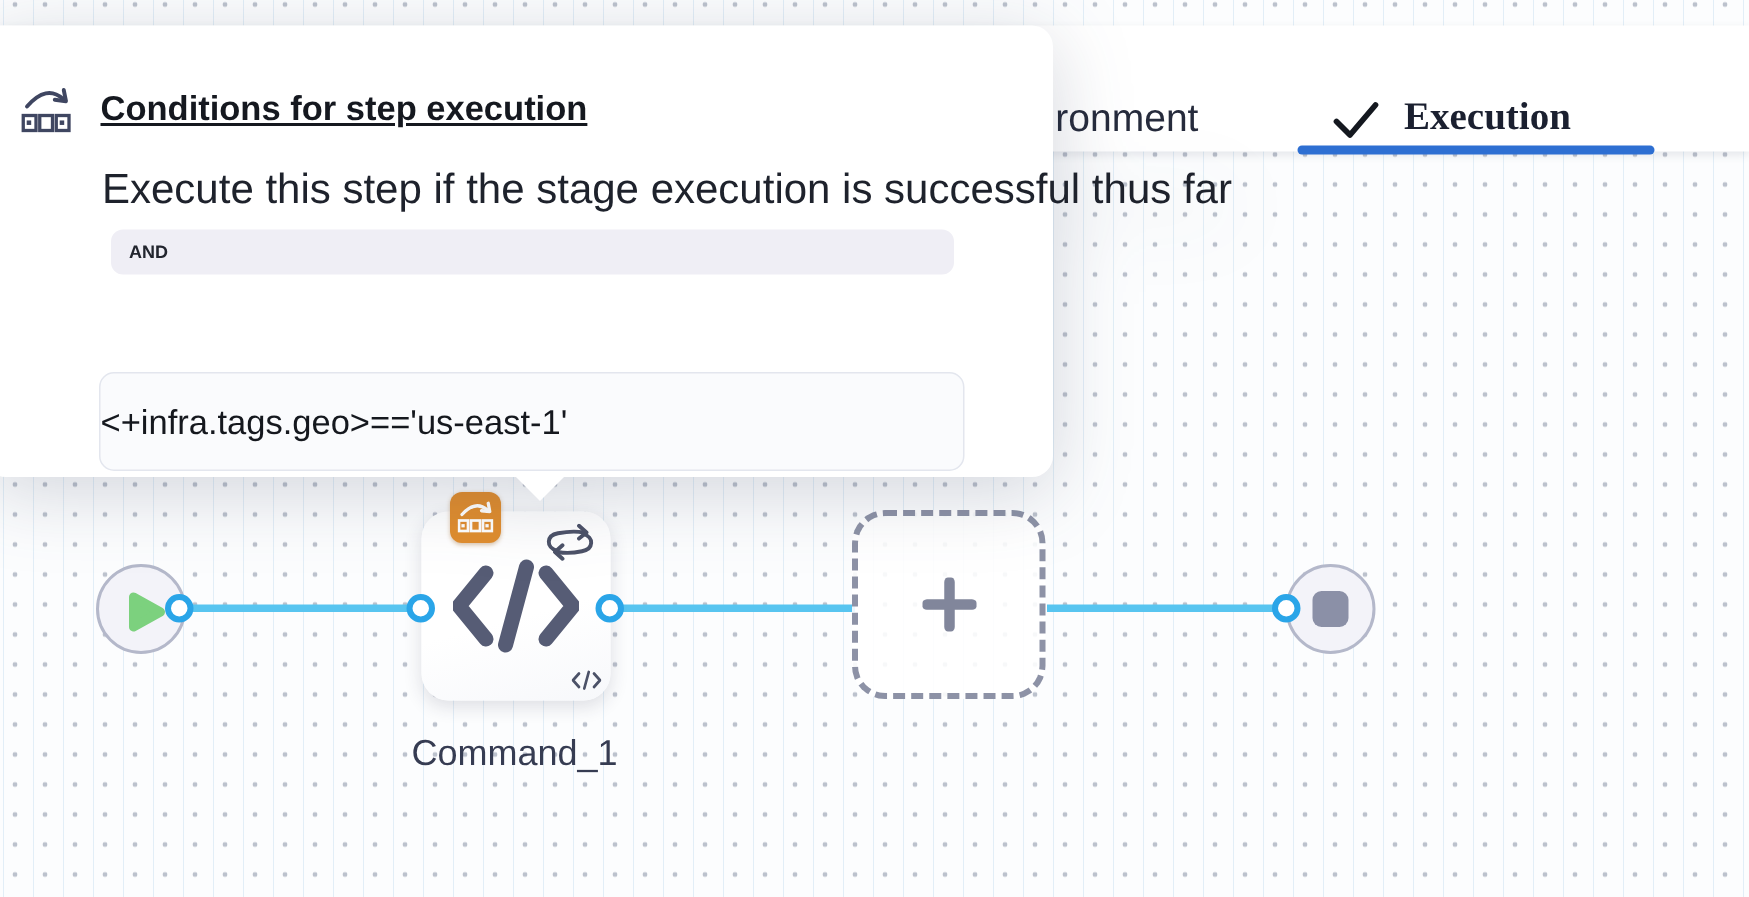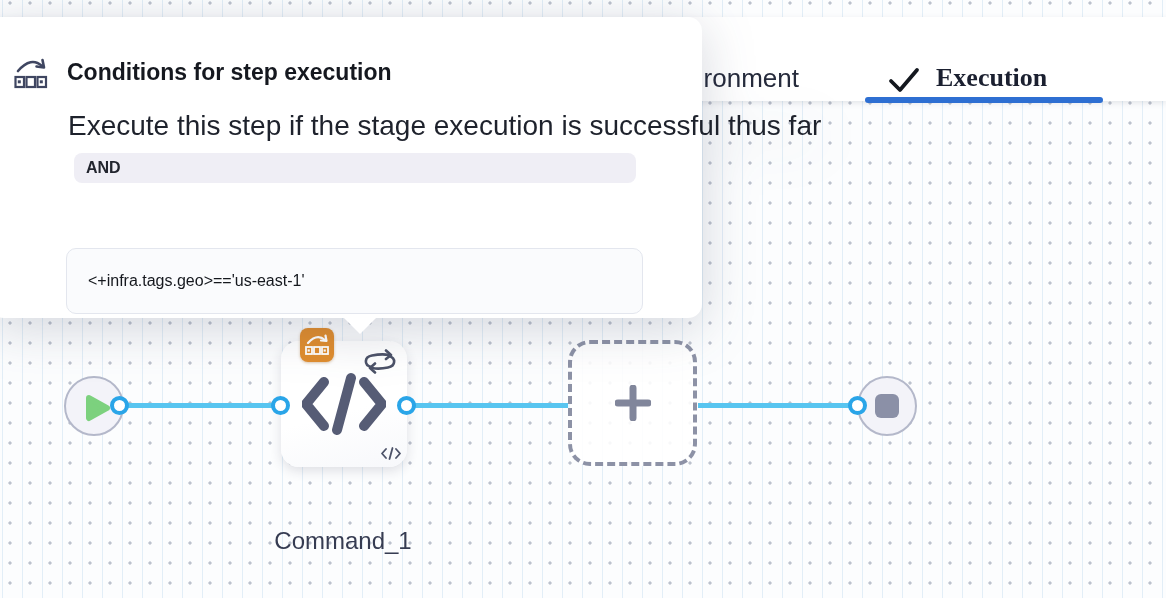--- a/index.html
+++ b/index.html
@@ -66,58 +66,58 @@
     position:absolute; left:568px; top:340px; width:129px; height:126px;
     border-radius:22px; border:4px dashed #8d92a6;
     background:rgba(255,255,255,0.88); z-index:3;
     display:flex; align-items:center; justify-content:center; cursor:pointer;
   }
 
   .node-label {
     position:absolute; top:489px; font-size:24px; color:#363c52;
     text-align:center; white-space:nowrap; z-index:3;
   }
-  .label-cmd { left:243px; width:200px;margin-top:38px; }
+  .label-cmd { left:243px; width:200px; }
   .label-add { left:532px; width:200px; color:#63687d; }
 
   
   .popwrap { position:absolute; left:0; top:0; z-index:20;
     filter:drop-shadow(0 10px 26px rgba(45,55,85,0.20)); }
   .popover {
     position:absolute; left:-10px; top:17px; width:712px; height:301px;
     background:#ffffff; border-radius:0 14px 14px 14px;
   }
   .pop-caret {
     position:absolute; left:342px; top:316px; width:0; height:0;
     border-left:18px solid transparent; border-right:18px solid transparent;
     border-top:18px solid #ffffff;
   }
   .pop-icon { position:absolute; left:24px; top:41px; }
   .pop-title {
     position:absolute; left:77px; top:42px; font-size:23px; font-weight:700;
-    color:#15181f; white-space:nowrap;
+    color:#15181f; white-space:nowrap;text-decoration:underline;
   }
   .pop-sub {
     position:absolute; left:78px; top:93px; font-size:28px; color:#1e222c;
     white-space:nowrap;
   }
   .and-badge {
     position:absolute; left:84px; top:136px; width:562px; height:30px;
     background:#efeef5; border-radius:8px; display:flex; align-items:center;
-    padding-left:12px; font-size:16px; font-weight:700; color:#22252e;text-align:right;
+    padding-left:12px; font-size:12px; font-weight:700; color:#22252e;text-align:right;
   }
   .expr-label {
     position:absolute; left:76px; top:187px; font-size:20px; color:#1e222c;
     white-space:nowrap;
   }
   .expr-box {
     position:absolute; left:76px; top:231px; width:577px; height:66px;
     background:#fafbfd; border:1.5px solid #e3e6ee; border-radius:10px;
-    display:flex; align-items:center; padding-left:21px;
-    font-size:16px; color:#15181e; white-space:nowrap;
+    display:flex; align-items:center; 
+    font-size:23px; color:#15181e; white-space:nowrap;
   }
 </style>
 </head>
 <body>
 
 <div class="stage">
 
   <div class="link" style="left:126px; width:146px;"></div>
   <div class="link" style="left:414px; width:156px;"></div>
   <div class="link" style="left:698px; width:152px;"></div>

